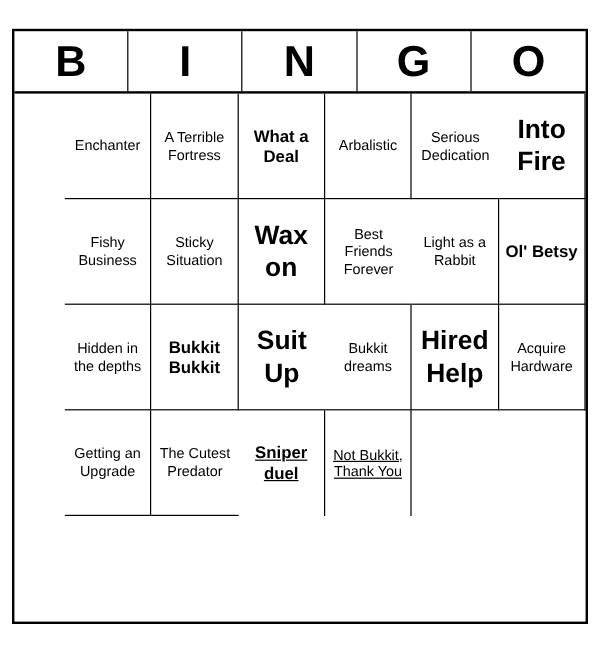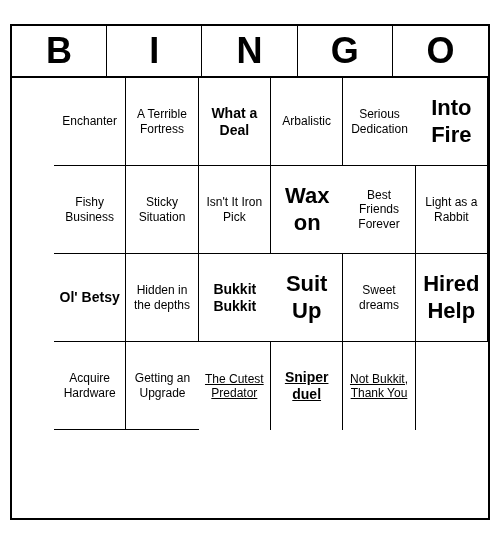--- a/index.html
+++ b/index.html
@@ -96,29 +96,28 @@
     </div>
   <div class="bingo-grid">
   <div class="bingo-cell">Enchanter</div>
       <div class="bingo-cell">A Terrible Fortress</div>
       <div class="bingo-cell medium-text">What a Deal</div>
       <div class="bingo-cell">Arbalistic</div>
       <div class="bingo-cell">Serious Dedication</div>
       <div class="bingo-cell large-text">Into Fire</div>
       <div class="bingo-cell">Fishy Business</div>
       <div class="bingo-cell">Sticky Situation</div>
-      <div class="bingo-cell">Isn't It Iron Pick</div>
       <div class="bingo-cell large-text">Wax on</div>
       <div class="bingo-cell">Best Friends Forever</div>
       <div class="bingo-cell">Light as a Rabbit</div>
       <div class="bingo-cell medium-text">Ol' Betsy</div>
       <div class="bingo-cell">Hidden in the depths</div>
       <div class="bingo-cell medium-text">Bukkit Bukkit</div>
       <div class="bingo-cell large-text">Suit Up</div>
-      <div class="bingo-cell">Sweet dreams</div>
+      <div class="bingo-cell">Bukkit dreams</div>
       <div class="bingo-cell large-text">Hired Help</div>
       <div class="bingo-cell">Acquire Hardware</div>
       <div class="bingo-cell">Getting an Upgrade</div>
       <div class="bingo-cell">The Cutest Predator</div>
       <div class="bingo-cell medium-text">Sniper duel</div>
       <div class="bingo-cell">Not Bukkit, Thank You</div>
     </div>
 </div>
 
 </body></html>

